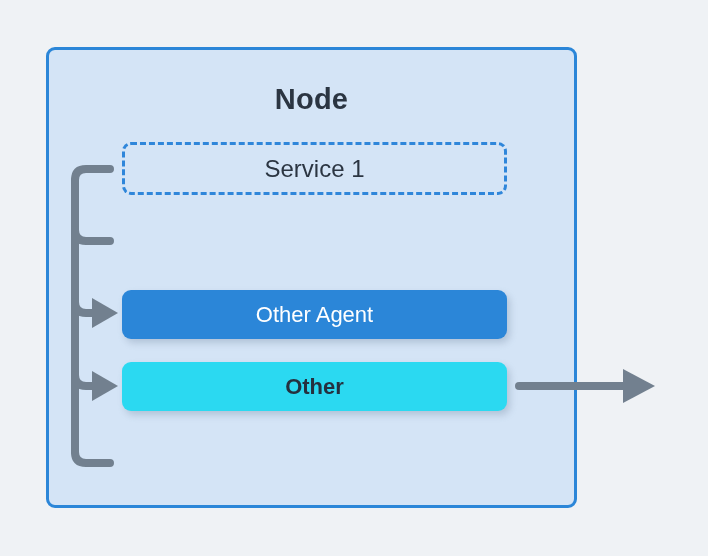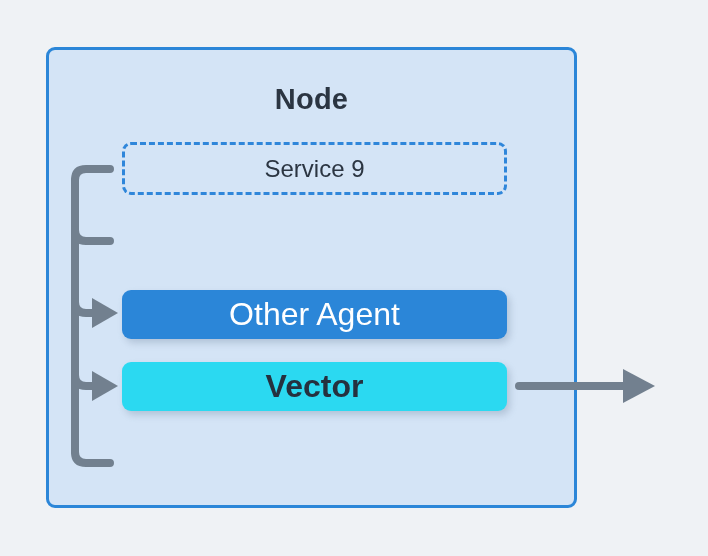--- a/index.html
+++ b/index.html
@@ -65,21 +65,21 @@
     background: transparent;
     color: #2b3542;
     font-size: 24px;
     font-weight: normal;
   }
 
   .row.solid {
     height: 49px;
     border-radius: 9px;
     box-shadow: 3px 4px 7px rgba(110,130,155,.33);
-    font-size: 32px;
+    font-size: 22px;
   }
 
   .row.blue {
     background: #2b86d8;
     color: #ffffff;
   }
 
   .row.cyan {
     background: #2bd9f1;
     color: #25313f;
@@ -128,26 +128,26 @@
 
       <path d="M519,386 L627,386"></path>
     </g>
 
     <path d="M92,298 L118,313 L92,328 Z" fill="#72808f"></path>
     <path d="M92,371 L118,386 L92,401 Z" fill="#72808f"></path>
     <path d="M623,369 L655,386 L623,403 Z" fill="#72808f"></path>
   </svg>
 
   <div class="row dashed r-service1">
-    <span>Service 9</span>
+    <span>Service 1</span>
   </div>
 
 
   <div class="row solid blue r-other">
     <span>Other Agent</span>
   </div>
 
   <div class="row solid cyan r-vector">
-    <span>Vector</span>
+    <span>Other</span>
   </div>
 
 
 </div>
 
 </body></html>

